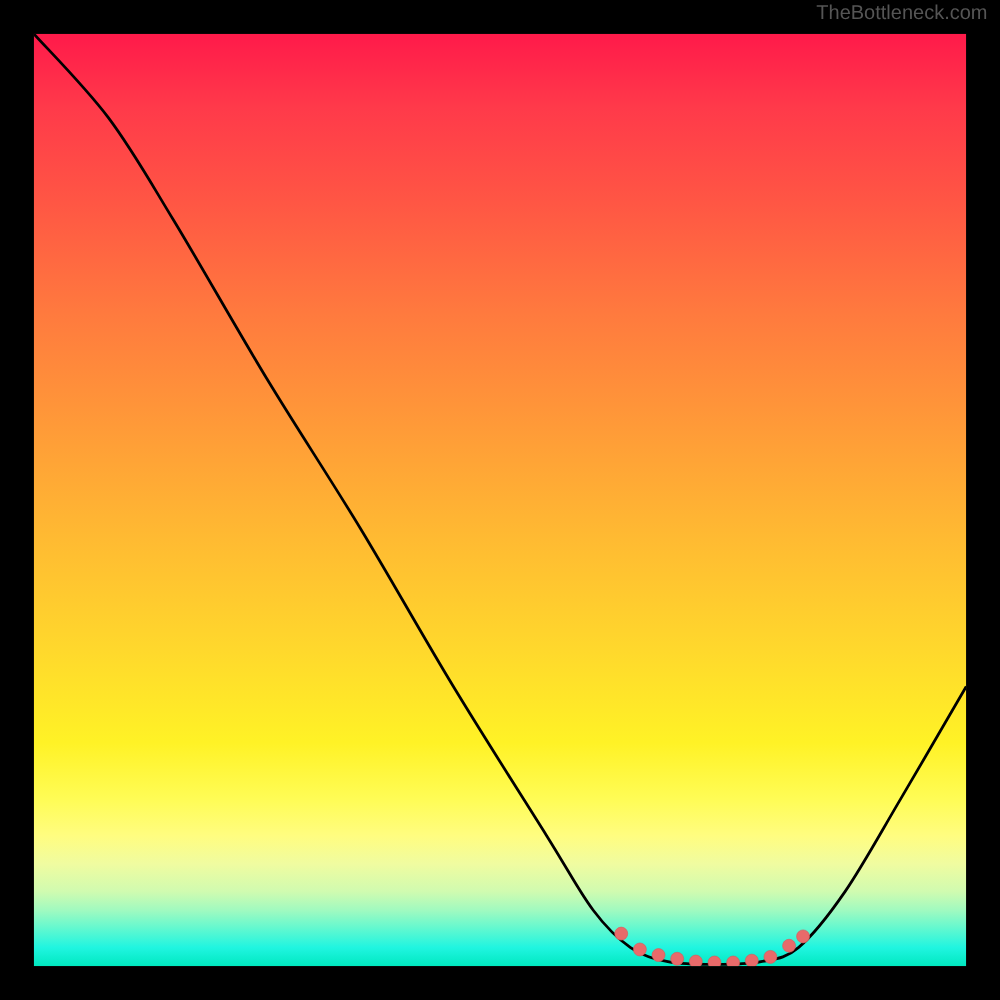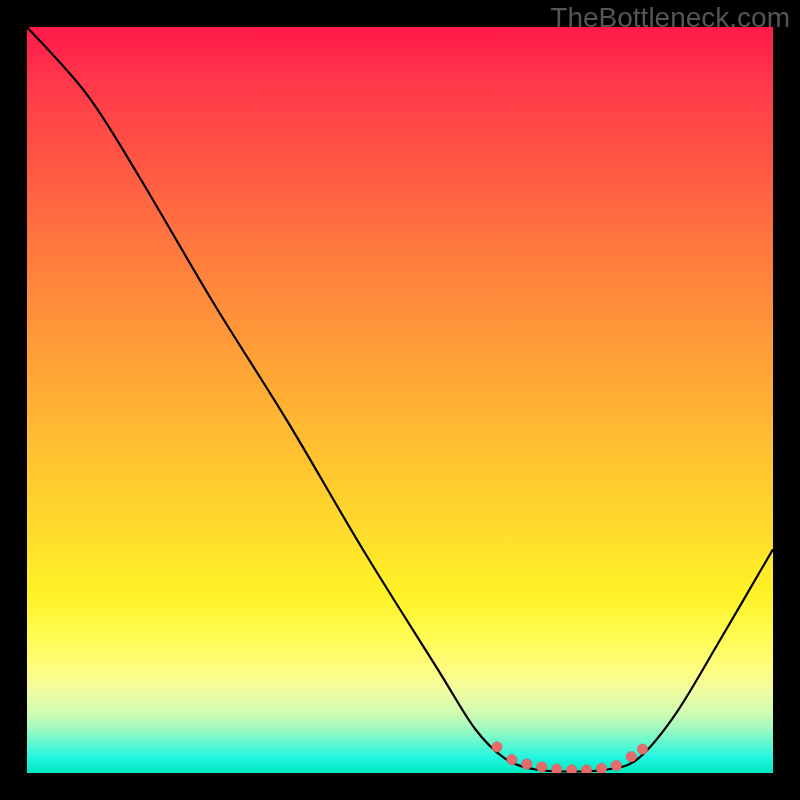--- a/index.html
+++ b/index.html
@@ -9,21 +9,21 @@
     background: #000;
     position: relative;
     font-family: Arial, sans-serif;
     overflow: hidden;
   }
   .watermark {
     position: absolute;
     top: 2px;
     right: 10px;
     color: #555;
-    font-size: 28px;
+    font-size: 16px;
     font-weight: 500;
     z-index: 10;
     text-align: right;
   }
   .plot-area {
     position: absolute;
     left: 27px;
     top: 27px;
     width: 746px;
     height: 746px;

